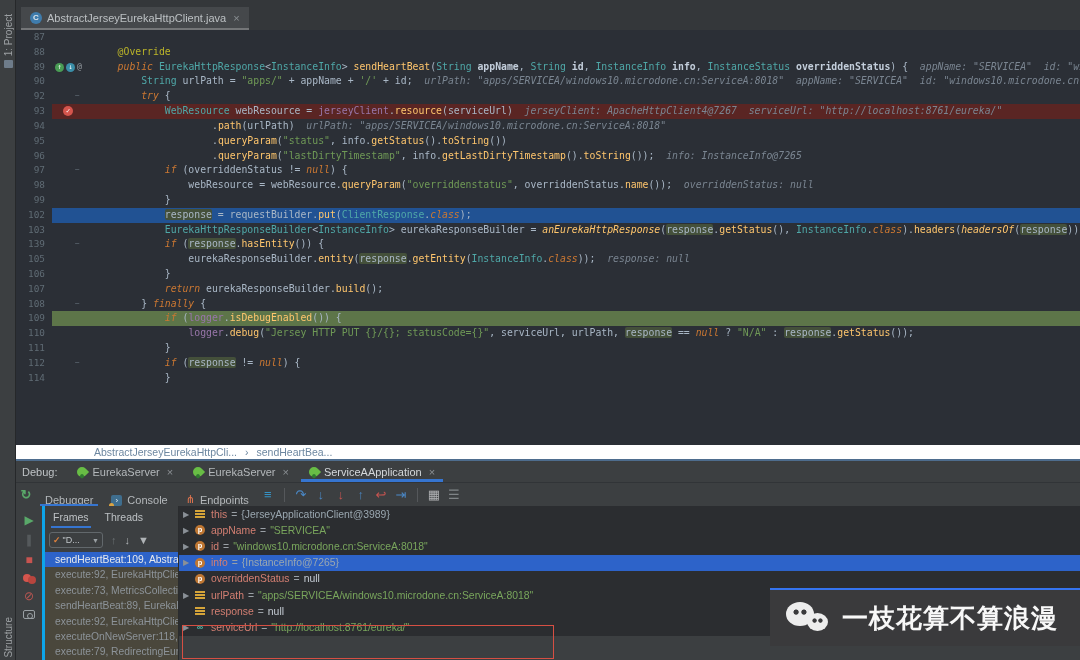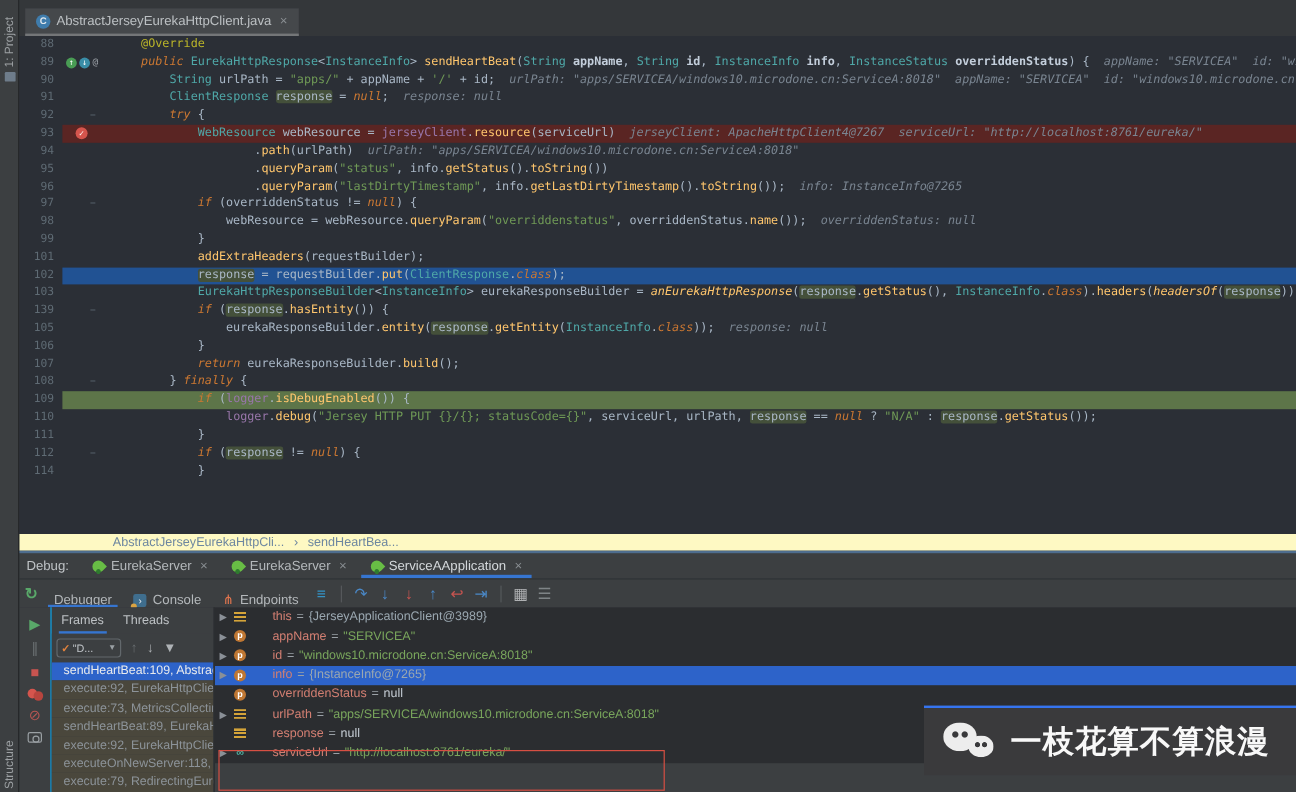--- a/index.html
+++ b/index.html
@@ -43,21 +43,21 @@
   .seg-hint{color:#7a8591;font-style:italic}
   .seg-hl{background:#44503a;border-radius:2px}
   .g-ovr,.g-imp { width:9px; height:9px; border-radius:50%; color:#fff; font-size:7px; line-height:9px; text-align:center; flex:none;}
   .g-ovr{ background:#499c54;} .g-imp{ background:#3a8ea8;}
   .g-ann{ color:#9aa0a6; font-size:8px; }
   .g-bp { width:10px; height:10px; border-radius:50%; background:#d5554d; color:#fff;
     font-size:7px; line-height:10px; text-align:center; margin-left:8px; cursor:pointer; }
   .g-fold { color:#5f6b74; font-size:8px; margin-left:20px; }
   
   .crumbs { position:absolute; left:16px; top:445px; width:1064px; height:14px;
-    background:#fef9c3; color:#6d87a0; font-size:10.5px; display:flex; gap:8px; padding-left:78px; align-items:center; }
+    background:#ffffff; color:#6d87a0; font-size:10.5px; display:flex; gap:8px; padding-left:78px; align-items:center; }
   
   .dheader { position:absolute; left:16px; top:459px; width:1064px; height:23px;
     background:#3c3f41; border-top:2px solid #4e6d8e; display:flex; align-items:center; font-size:11px; color:#b4b8bb; }
   .dlabel { margin-left:6px; margin-right:10px; color:#bfc3c6; }
   .run-tab { position:relative; height:100%; display:flex; align-items:center; gap:5px; padding:0 10px; cursor:pointer; }
   .run-tab.selected { color:#d4d8db; }
   .run-tab.selected::after { content:""; position:absolute; left:2px; right:2px; bottom:0; height:3px; background:#3675d0; }
   .leaf { width:10px; height:10px; background:#68bd45; border-radius:50% 0 50% 50%; transform:rotate(45deg); flex:none; position:relative; }
   .leaf::after { content:""; position:absolute; right:0; bottom:0; width:4px; height:4px; border-radius:50%; background:#2f7a2f; }
   
@@ -73,21 +73,21 @@
   
   .dstrip { position:absolute; left:16px; top:506px; width:26px; height:154px; background:#3c3f41;
     display:flex; flex-direction:column; align-items:center; gap:7px; padding-top:8px; }
   .sicon { font-size:12px; line-height:13px; cursor:pointer; }
   .bp2 { position:relative; width:12px; height:9px; cursor:pointer;}
   .bp2 i { position:absolute; width:8px; height:8px; border-radius:50%; background:#d5554d; }
   .bp2 i:nth-child(2){ left:5px; top:2px; background:#b8453e;}
   .cam { width:12px; height:9px; border:1px solid #9aa0a4; border-radius:2px; position:relative; cursor:pointer;}
   .cam::after{ content:""; position:absolute; left:3px; top:1.5px; width:4px; height:4px; border-radius:50%; border:1px solid #9aa0a4;}
   .frames { position:absolute; left:42px; top:506px; width:136px; height:154px; background:#3c3f41;
-    border-left:1px solid #0ea5e9; overflow:hidden; }
+    border-left:3px solid #0ea5e9; overflow:hidden; }
   .ptabs { height:22px; display:flex; align-items:center; font-size:10.5px; color:#bdc1c4; }
   .ptab { position:relative; padding:0 8px; height:100%; display:flex; align-items:center; cursor:pointer;}
   .ptab.selected::after { content:""; position:absolute; left:6px; right:6px; bottom:0; height:2px; background:#3675d0; }
   .fctrl { height:24px; display:flex; align-items:center; gap:8px; padding-left:4px; background:#3c3f41; }
   .tdrop { width:54px; height:16px; border:1px solid #62686c; border-radius:3px; display:flex; align-items:center;
     gap:2px; padding:0 3px; font-size:9px; color:#c0c5c9; cursor:pointer; }
   .tdrop .chk { color:#e0823d; font-weight:bold; font-size:9px; }
   .tdrop .car { margin-left:auto; font-size:7px; color:#9aa0a4; }
   .fa { font-size:11px; color:#afb3b6; cursor:pointer; }
   .fa.dis { color:#6b7073; }
@@ -100,21 +100,21 @@
   .vlist { position:relative; background:#2b2d30; height:130px; }
   .vrow { height:16.2px; display:flex; align-items:center; font-size:10.4px; white-space:nowrap; overflow:hidden; cursor:pointer; }
   .vrow.selected { background:#2d63c9; }
   .varrow { width:14px; flex:none; text-align:center; color:#8a9097; font-size:8px; cursor:pointer; }
   .vico { width:14px; flex:none; display:flex; justify-content:center; }
   .ico-p { width:10px; height:10px; border-radius:50%; background:#bf7733; color:#fff; font-size:7.5px;
     line-height:10px; text-align:center; font-weight:bold; }
   .ico-v { width:10px; height:8px;
     background:repeating-linear-gradient(to bottom,#d5a439 0 1.8px,transparent 1.8px 3.2px); }
   .ico-w { color:#4eb8a8; font-weight:bold; font-size:9px; line-height:10px; }
-  .vname { color:#d37f72; margin-left:20px; }
+  .vname { color:#d37f72; margin-left:4px; }
   .veq { color:#9aa0a6; margin:0 4px; }
   .v-str { color:#79a65c; } .v-ref { color:#9aa7b0; } .v-kwv { color:#c5ccd4; }
   .annbox { position:absolute; left:3px; top:119px; width:372px; height:34px;
     border:1.5px solid #d64f43; pointer-events:none; }
   
   .wm { position:absolute; left:770px; top:588px; width:310px; height:58px; background:#3a3a3c;
     border-top:2.5px solid #3574f0; display:flex; align-items:center; gap:10px; padding-left:16px; z-index:9; }
   .wm-logo { position:relative; width:46px; height:36px; flex:none; }
   .bub1 { position:absolute; left:0; top:2px; width:28px; height:24px; border-radius:50%;
     background:radial-gradient(circle at 36% 42%, #3a3a3c 2.2px, transparent 3px),
@@ -146,33 +146,32 @@
 
   <div class="tabbar">
     <div class="etab">
       <span class="cls-icon">C</span>
       <span>AbstractJerseyEurekaHttpClient.java</span>
       <span class="tab-close">×</span>
     </div>
   </div>
 
   <div class="editor" id="code-lines">
+      <div class="line"><span class="num">87</span><div class="rest"><span class="gut"></span><span class="cbody"></span></div></div>
       <div class="line"><span class="num">88</span><div class="rest"><span class="gut"></span><span class="cbody"><span class="seg-pl">    </span><span class="seg-an">@Override</span></span></div></div>
       <div class="line"><span class="num">89</span><div class="rest"><span class="gut"><span class="g-ovr">↑</span><span class="g-imp">↓</span><span class="g-ann">@</span></span><span class="cbody"><span class="seg-pl">    </span><span class="seg-kw">public </span><span class="seg-ty">EurekaHttpResponse</span><span class="seg-pl">&lt;</span><span class="seg-ty">InstanceInfo</span><span class="seg-pl">&gt; </span><span class="seg-mt">sendHeartBeat</span><span class="seg-pl">(</span><span class="seg-ty">String </span><span class="seg-pm">appName</span><span class="seg-pl">, </span><span class="seg-ty">String </span><span class="seg-pm">id</span><span class="seg-pl">, </span><span class="seg-ty">InstanceInfo </span><span class="seg-pm">info</span><span class="seg-pl">, </span><span class="seg-ty">InstanceStatus </span><span class="seg-pm">overriddenStatus</span><span class="seg-pl">) {</span><span class="seg-hint">  appName: "SERVICEA"  id: "window</span></span></div></div>
       <div class="line"><span class="num">90</span><div class="rest"><span class="gut"></span><span class="cbody"><span class="seg-pl">        </span><span class="seg-ty">String </span><span class="seg-pl">urlPath = </span><span class="seg-st">"apps/"</span><span class="seg-pl"> + appName + </span><span class="seg-st">'/'</span><span class="seg-pl"> + id;</span><span class="seg-hint">  urlPath: "apps/SERVICEA/windows10.microdone.cn:ServiceA:8018"  appName: "SERVICEA"  id: "windows10.microdone.cn:Serv</span></span></div></div>
-      <div class="line"><span class="num">91</span><div class="rest"><span class="gut"></span><span class="cbody"><span class="seg-pl">        </span><span class="seg-ty">ClientResponse </span><span class="seg-hl">response</span><span class="seg-pl"> = </span><span class="seg-kw">null</span><span class="seg-pl">;</span><span class="seg-hint">  response: null</span></span></div></div>
       <div class="line"><span class="num">92</span><div class="rest"><span class="gut"><span class="g-fold">−</span></span><span class="cbody"><span class="seg-pl">        </span><span class="seg-kw">try</span><span class="seg-pl"> {</span></span></div></div>
       <div class="line"><span class="num">93</span><div class="rest band-red"><span class="gut"><span class="g-bp">✓</span></span><span class="cbody"><span class="seg-pl">            </span><span class="seg-ty">WebResource </span><span class="seg-pl">webResource = </span><span class="seg-fd">jerseyClient</span><span class="seg-pl">.</span><span class="seg-mt">resource</span><span class="seg-pl">(serviceUrl)</span><span class="seg-hint">  jerseyClient: ApacheHttpClient4@7267  serviceUrl: "http://localhost:8761/eureka/"</span></span></div></div>
       <div class="line"><span class="num">94</span><div class="rest"><span class="gut"></span><span class="cbody"><span class="seg-pl">                    .</span><span class="seg-mt">path</span><span class="seg-pl">(urlPath)</span><span class="seg-hint">  urlPath: "apps/SERVICEA/windows10.microdone.cn:ServiceA:8018"</span></span></div></div>
       <div class="line"><span class="num">95</span><div class="rest"><span class="gut"></span><span class="cbody"><span class="seg-pl">                    .</span><span class="seg-mt">queryParam</span><span class="seg-pl">(</span><span class="seg-st">"status"</span><span class="seg-pl">, info.</span><span class="seg-mt">getStatus</span><span class="seg-pl">().</span><span class="seg-mt">toString</span><span class="seg-pl">())</span></span></div></div>
       <div class="line"><span class="num">96</span><div class="rest"><span class="gut"></span><span class="cbody"><span class="seg-pl">                    .</span><span class="seg-mt">queryParam</span><span class="seg-pl">(</span><span class="seg-st">"lastDirtyTimestamp"</span><span class="seg-pl">, info.</span><span class="seg-mt">getLastDirtyTimestamp</span><span class="seg-pl">().</span><span class="seg-mt">toString</span><span class="seg-pl">());</span><span class="seg-hint">  info: InstanceInfo@7265</span></span></div></div>
       <div class="line"><span class="num">97</span><div class="rest"><span class="gut"><span class="g-fold">−</span></span><span class="cbody"><span class="seg-pl">            </span><span class="seg-kw">if</span><span class="seg-pl"> (overriddenStatus != </span><span class="seg-kw">null</span><span class="seg-pl">) {</span></span></div></div>
       <div class="line"><span class="num">98</span><div class="rest"><span class="gut"></span><span class="cbody"><span class="seg-pl">                webResource = webResource.</span><span class="seg-mt">queryParam</span><span class="seg-pl">(</span><span class="seg-st">"overriddenstatus"</span><span class="seg-pl">, overriddenStatus.</span><span class="seg-mt">name</span><span class="seg-pl">());</span><span class="seg-hint">  overriddenStatus: null</span></span></div></div>
       <div class="line"><span class="num">99</span><div class="rest"><span class="gut"></span><span class="cbody"><span class="seg-pl">            }</span></span></div></div>
-      <div class="line"><span class="num">101</span><div class="rest"><span class="gut"></span><span class="cbody"><span class="seg-pl">            </span><span class="seg-mt">addExtraHeaders</span><span class="seg-pl">(requestBuilder);</span></span></div></div>
       <div class="line"><span class="num">102</span><div class="rest band-blue"><span class="gut"></span><span class="cbody"><span class="seg-pl">            </span><span class="seg-hl">response</span><span class="seg-pl"> = requestBuilder.</span><span class="seg-mt">put</span><span class="seg-pl">(</span><span class="seg-ty">ClientResponse</span><span class="seg-pl">.</span><span class="seg-kw">class</span><span class="seg-pl">);</span></span></div></div>
       <div class="line"><span class="num">103</span><div class="rest"><span class="gut"></span><span class="cbody"><span class="seg-pl">            </span><span class="seg-ty">EurekaHttpResponseBuilder</span><span class="seg-pl">&lt;</span><span class="seg-ty">InstanceInfo</span><span class="seg-pl">&gt; eurekaResponseBuilder = </span><span class="seg-mi">anEurekaHttpResponse</span><span class="seg-pl">(</span><span class="seg-hl">response</span><span class="seg-pl">.</span><span class="seg-mt">getStatus</span><span class="seg-pl">(), </span><span class="seg-ty">InstanceInfo</span><span class="seg-pl">.</span><span class="seg-kw">class</span><span class="seg-pl">).</span><span class="seg-mt">headers</span><span class="seg-pl">(</span><span class="seg-mi">headersOf</span><span class="seg-pl">(</span><span class="seg-hl">response</span><span class="seg-pl">));</span></span></div></div>
       <div class="line"><span class="num">139</span><div class="rest"><span class="gut"><span class="g-fold">−</span></span><span class="cbody"><span class="seg-pl">            </span><span class="seg-kw">if</span><span class="seg-pl"> (</span><span class="seg-hl">response</span><span class="seg-pl">.</span><span class="seg-mt">hasEntity</span><span class="seg-pl">()) {</span></span></div></div>
       <div class="line"><span class="num">105</span><div class="rest"><span class="gut"></span><span class="cbody"><span class="seg-pl">                eurekaResponseBuilder.</span><span class="seg-mt">entity</span><span class="seg-pl">(</span><span class="seg-hl">response</span><span class="seg-pl">.</span><span class="seg-mt">getEntity</span><span class="seg-pl">(</span><span class="seg-ty">InstanceInfo</span><span class="seg-pl">.</span><span class="seg-kw">class</span><span class="seg-pl">));</span><span class="seg-hint">  response: null</span></span></div></div>
       <div class="line"><span class="num">106</span><div class="rest"><span class="gut"></span><span class="cbody"><span class="seg-pl">            }</span></span></div></div>
       <div class="line"><span class="num">107</span><div class="rest"><span class="gut"></span><span class="cbody"><span class="seg-pl">            </span><span class="seg-kw">return</span><span class="seg-pl"> eurekaResponseBuilder.</span><span class="seg-mt">build</span><span class="seg-pl">();</span></span></div></div>
       <div class="line"><span class="num">108</span><div class="rest"><span class="gut"><span class="g-fold">−</span></span><span class="cbody"><span class="seg-pl">        } </span><span class="seg-kw">finally</span><span class="seg-pl"> {</span></span></div></div>
       <div class="line"><span class="num">109</span><div class="rest band-green"><span class="gut"></span><span class="cbody"><span class="seg-pl">            </span><span class="seg-kw">if</span><span class="seg-pl"> (</span><span class="seg-fd">logger</span><span class="seg-pl">.</span><span class="seg-mt">isDebugEnabled</span><span class="seg-pl">()) {</span></span></div></div>
       <div class="line"><span class="num">110</span><div class="rest"><span class="gut"></span><span class="cbody"><span class="seg-pl">                </span><span class="seg-fd">logger</span><span class="seg-pl">.</span><span class="seg-mt">debug</span><span class="seg-pl">(</span><span class="seg-st">"Jersey HTTP PUT {}/{}; statusCode={}"</span><span class="seg-pl">, serviceUrl, urlPath, </span><span class="seg-hl">response</span><span class="seg-pl"> == </span><span class="seg-kw">null</span><span class="seg-pl"> ? </span><span class="seg-st">"N/A"</span><span class="seg-pl"> : </span><span class="seg-hl">response</span><span class="seg-pl">.</span><span class="seg-mt">getStatus</span><span class="seg-pl">());</span></span></div></div>
       <div class="line"><span class="num">111</span><div class="rest"><span class="gut"></span><span class="cbody"><span class="seg-pl">            }</span></span></div></div>

